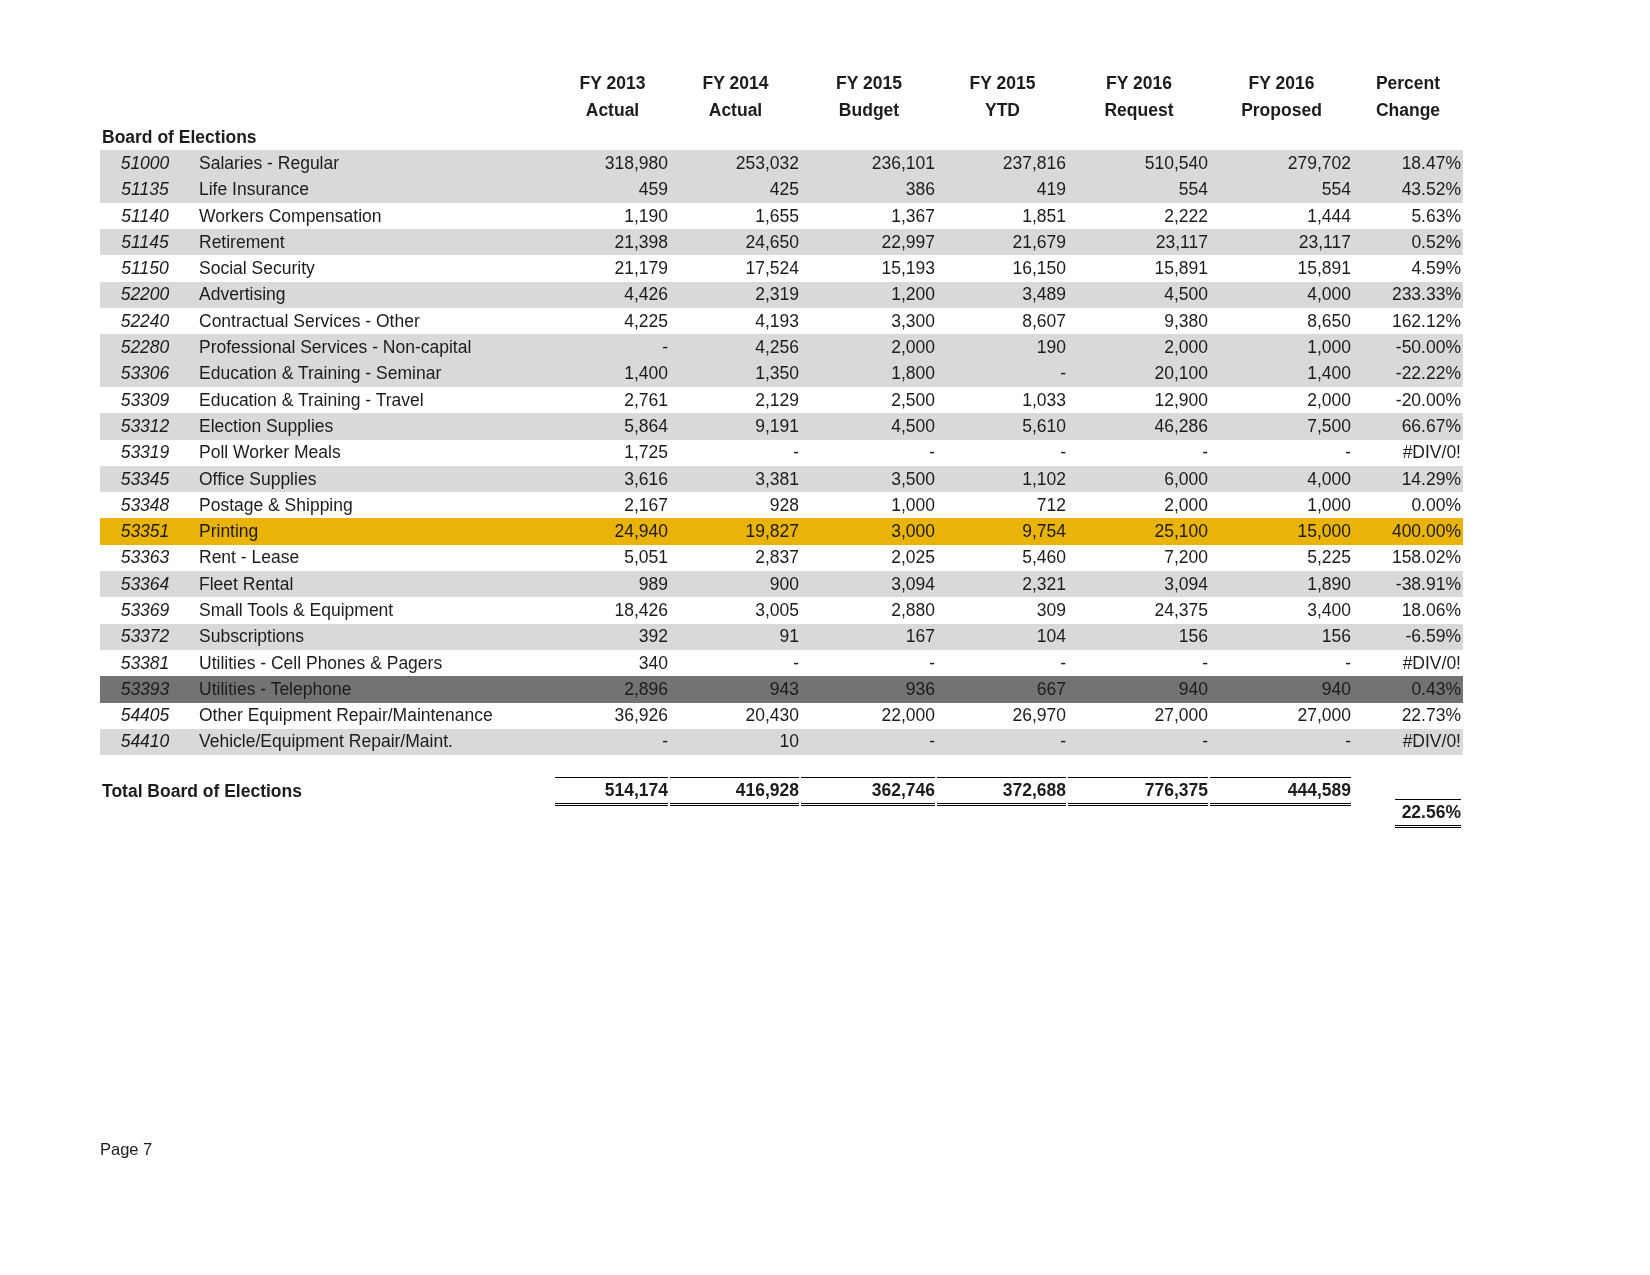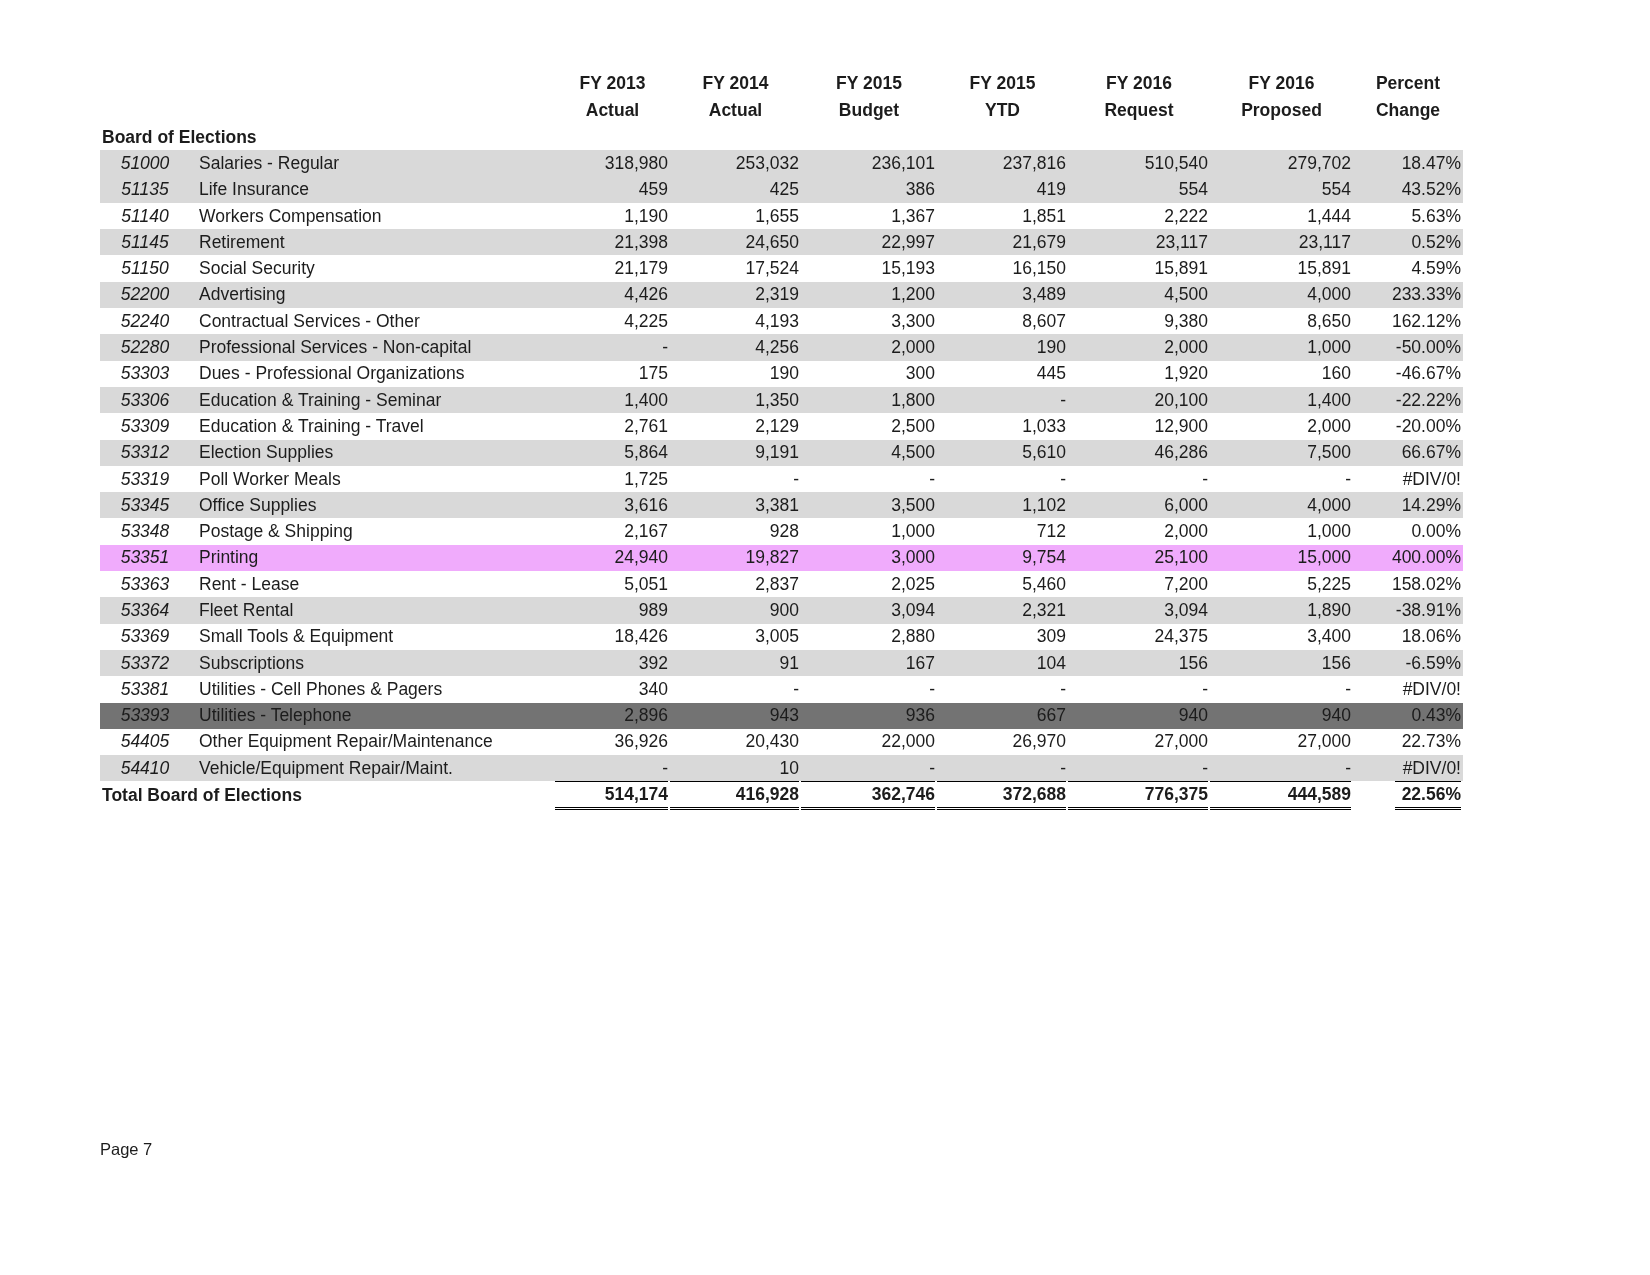--- a/index.html
+++ b/index.html
@@ -56,20 +56,21 @@
   .tline {
     display:block;
     border-top:1px solid #000;
     border-bottom:3px double #000;
     padding:2px 0 2px 0;
     text-align:right;
   }
   .tline.pct {
     display:inline-block;
     min-width:66px;
+    margin-top:44px;
   }
   .footer {
     position:absolute;
     left:100px;
     top:1140px;
     width:1363px;
     text-align:left;
     font-size:16.5px;
   }
 </style>
@@ -200,30 +201,20 @@
         <tr class="shaded" style="background: rgb(217, 217, 217);">
           <td><span class="code">52280</span><span class="lbl">Professional Services - Non-capital</span></td>
           <td class="num">-</td>
           <td class="num">4,256</td>
           <td class="num">2,000</td>
           <td class="num">190</td>
           <td class="num">2,000</td>
           <td class="num">1,000</td>
           <td class="num">-50.00%</td>
         </tr>
-        <tr>
-          <td><span class="code">53303</span><span class="lbl">Dues - Professional Organizations</span></td>
-          <td class="num">175</td>
-          <td class="num">190</td>
-          <td class="num">300</td>
-          <td class="num">445</td>
-          <td class="num">1,920</td>
-          <td class="num">160</td>
-          <td class="num">-46.67%</td>
-        </tr>
         <tr class="shaded" style="background: rgb(217, 217, 217);">
           <td><span class="code">53306</span><span class="lbl">Education &amp; Training - Seminar</span></td>
           <td class="num">1,400</td>
           <td class="num">1,350</td>
           <td class="num">1,800</td>
           <td class="num">-</td>
           <td class="num">20,100</td>
           <td class="num">1,400</td>
           <td class="num">-22.22%</td>
         </tr>
@@ -270,21 +261,21 @@
         <tr>
           <td><span class="code">53348</span><span class="lbl">Postage &amp; Shipping</span></td>
           <td class="num">2,167</td>
           <td class="num">928</td>
           <td class="num">1,000</td>
           <td class="num">712</td>
           <td class="num">2,000</td>
           <td class="num">1,000</td>
           <td class="num">0.00%</td>
         </tr>
-        <tr class="shaded" style="background: #f0abfc;">
+        <tr class="shaded" style="background: #eab308;">
           <td><span class="code">53351</span><span class="lbl">Printing</span></td>
           <td class="num">24,940</td>
           <td class="num">19,827</td>
           <td class="num">3,000</td>
           <td class="num">9,754</td>
           <td class="num">25,100</td>
           <td class="num">15,000</td>
           <td class="num">400.00%</td>
         </tr>
         <tr>

